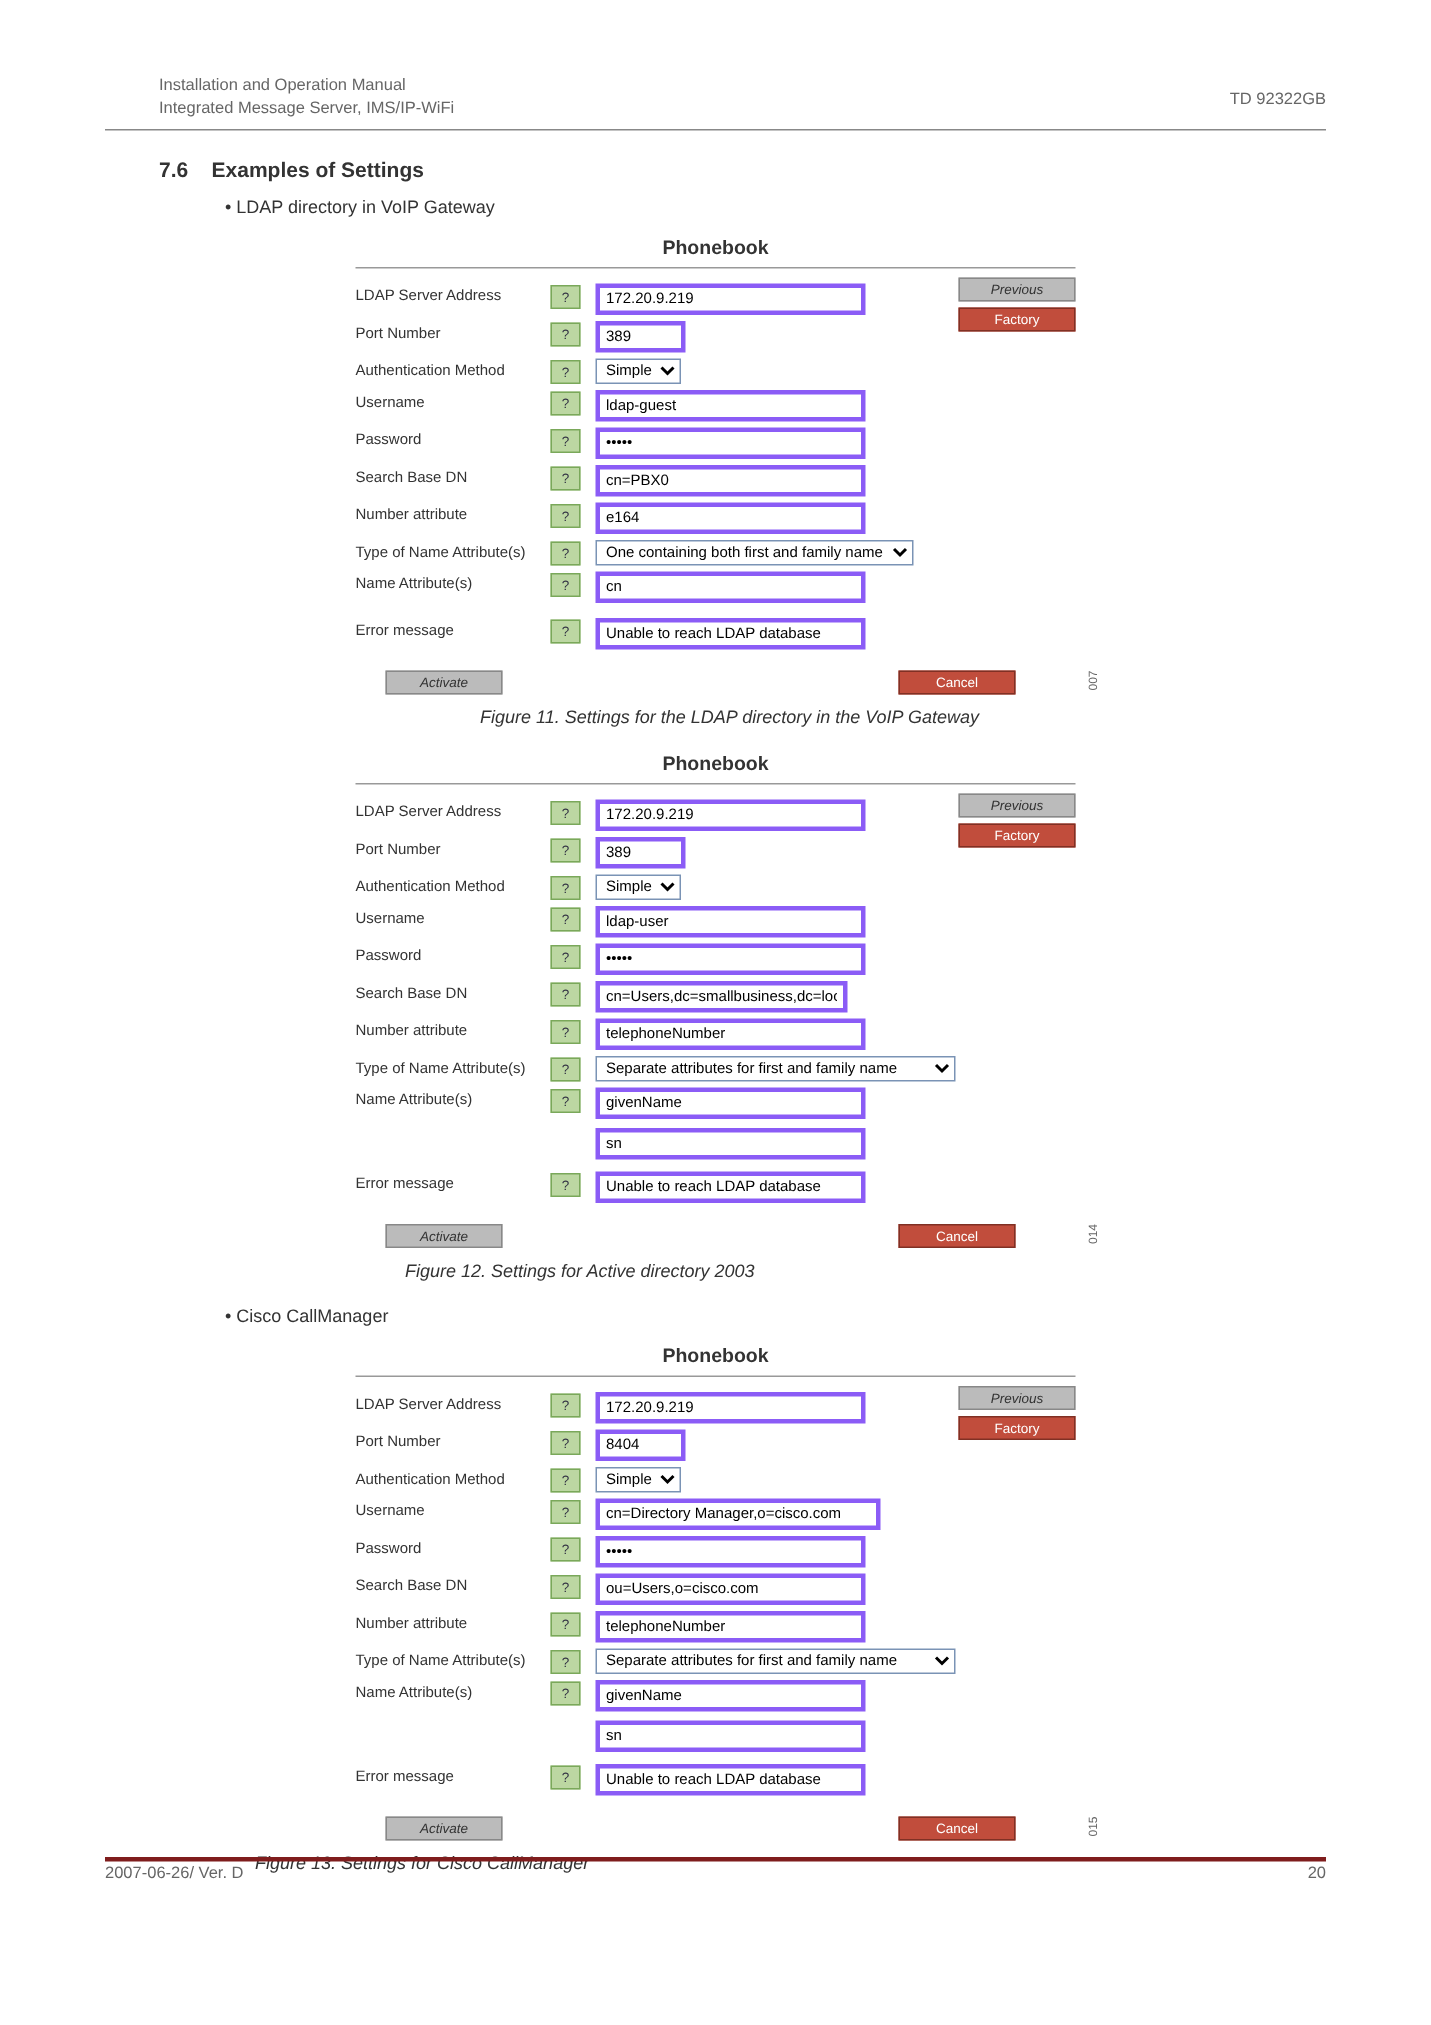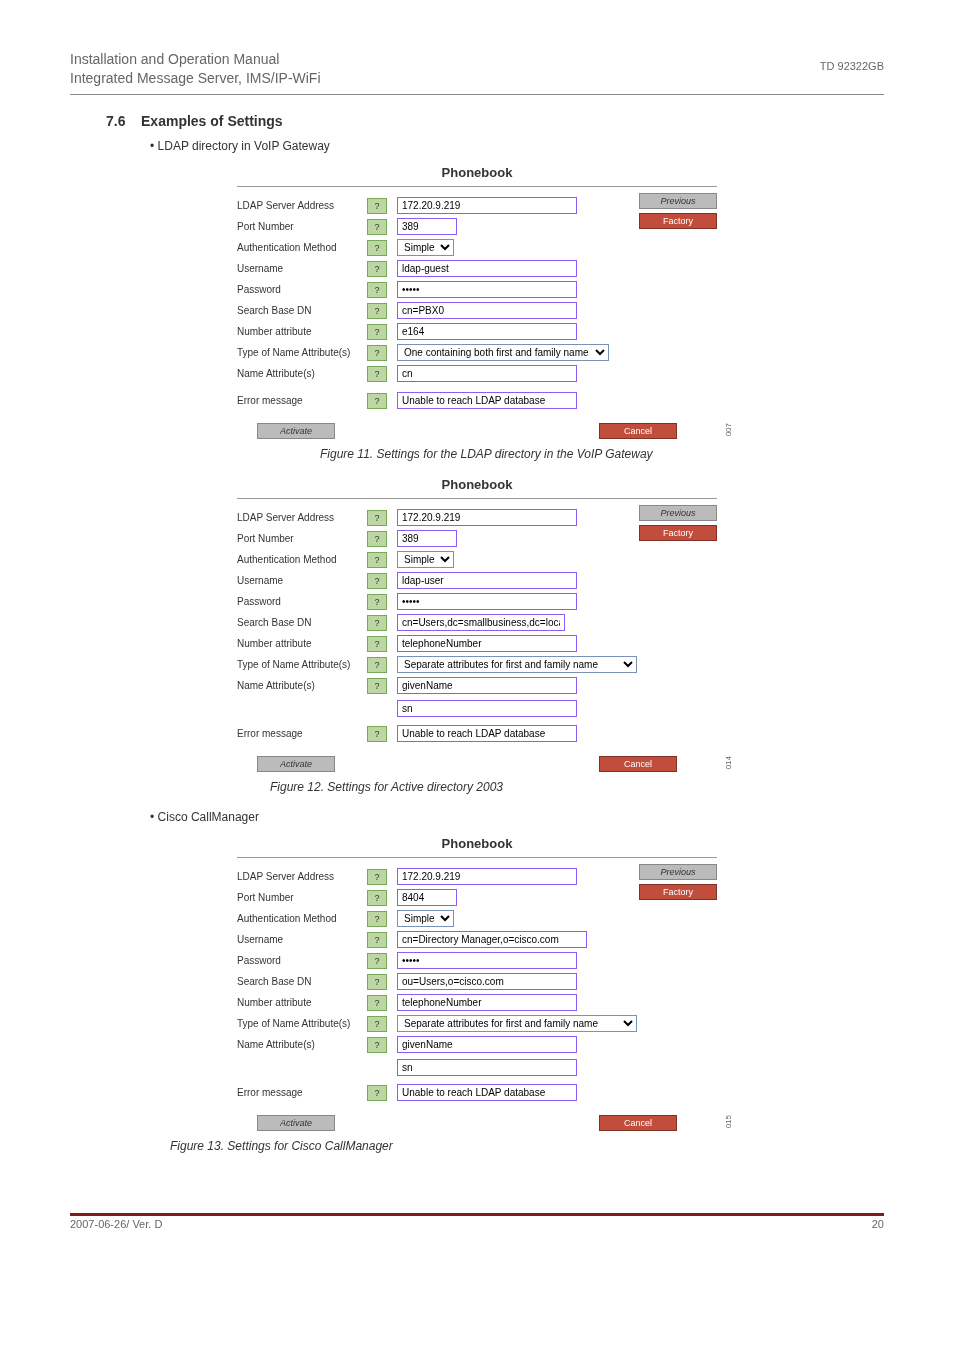--- a/index.html
+++ b/index.html
@@ -10,23 +10,24 @@
     color: #333;
     width: 954px;
   }
   .page {
     padding: 50px 70px 30px 70px;
     min-height: 1270px;
     position: relative;
     box-sizing: border-box;
   }
   .hdr-left {
-    font-size: 14px;
+    font-size: 11px;
     color: #666;
     line-height: 1.35;
+    margin-left: 36px;
   }
   .hdr-right {
     font-size: 11px;
     color: #666;
     position: absolute;
     right: 70px;
     top: 60px;
   }
   hr.hdr-rule {
     border: none;
@@ -88,21 +89,21 @@
     background: #bcd7a2;
     border: 1px solid #7aa85a;
     font-size: 9px;
     text-align: center;
     line-height: 14px;
     color: #334;
     margin-right: 10px;
     margin-top: 1px;
   }
   .pb-input {
-    border: 1px solid #8b5cf6;
+    border: 3px solid #8b5cf6;
     font-size: 10px;
     padding: 2px 4px;
     width: 180px;
     box-sizing: border-box;
     font-family: inherit;
     background: #fff;
   }
   .pb-input.small { width: 60px; }
   .pb-select {
     border: 1px solid #7a93b5;

